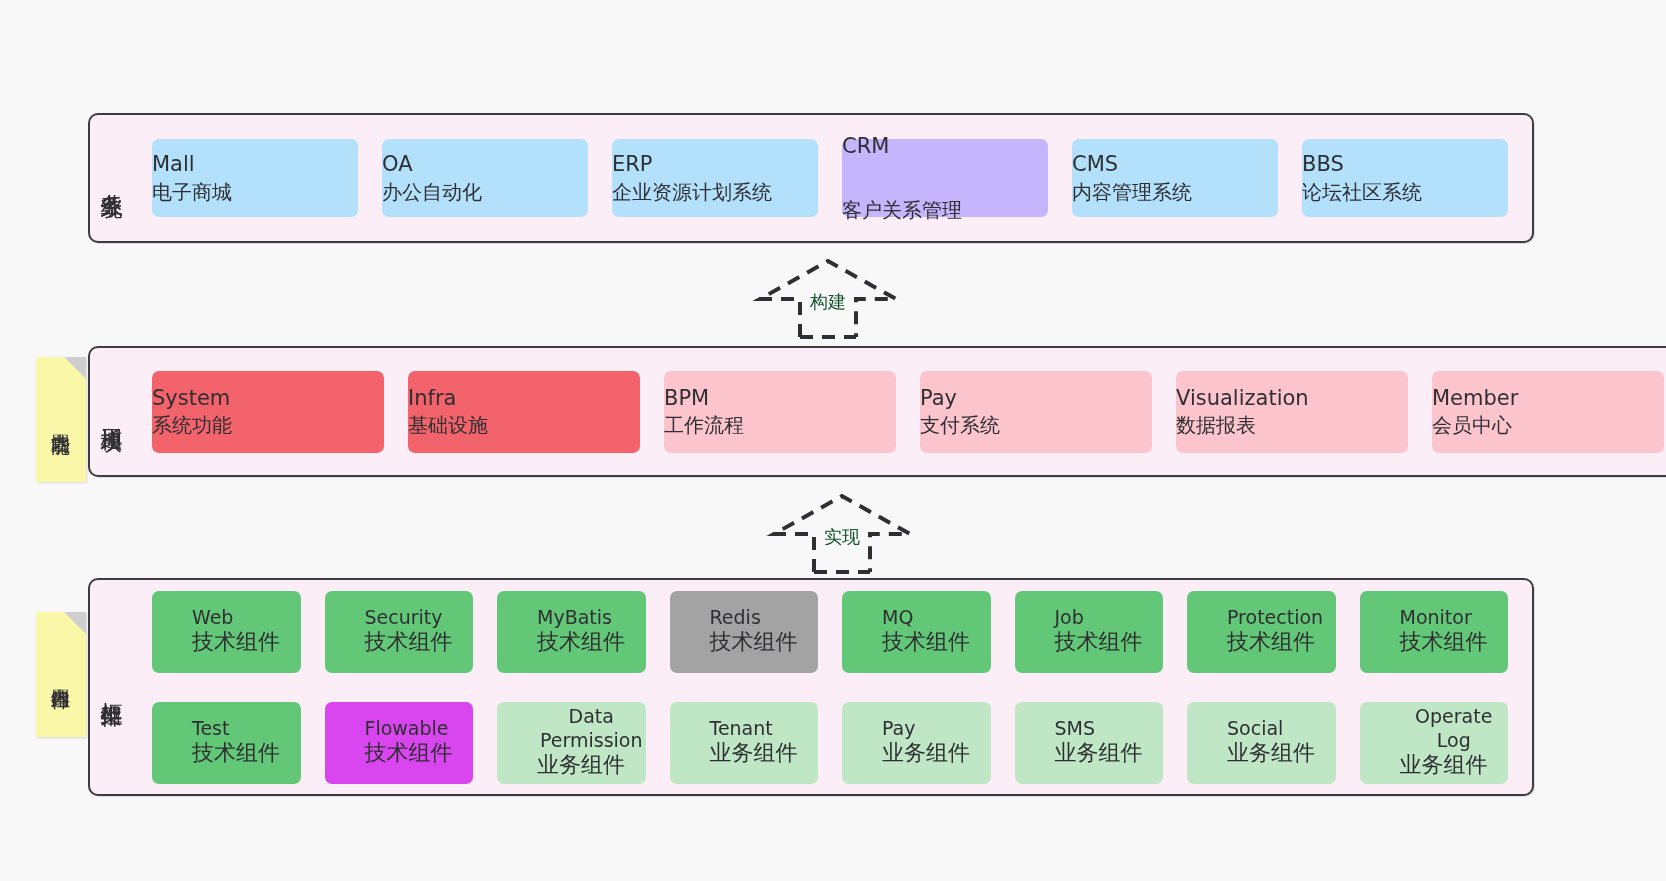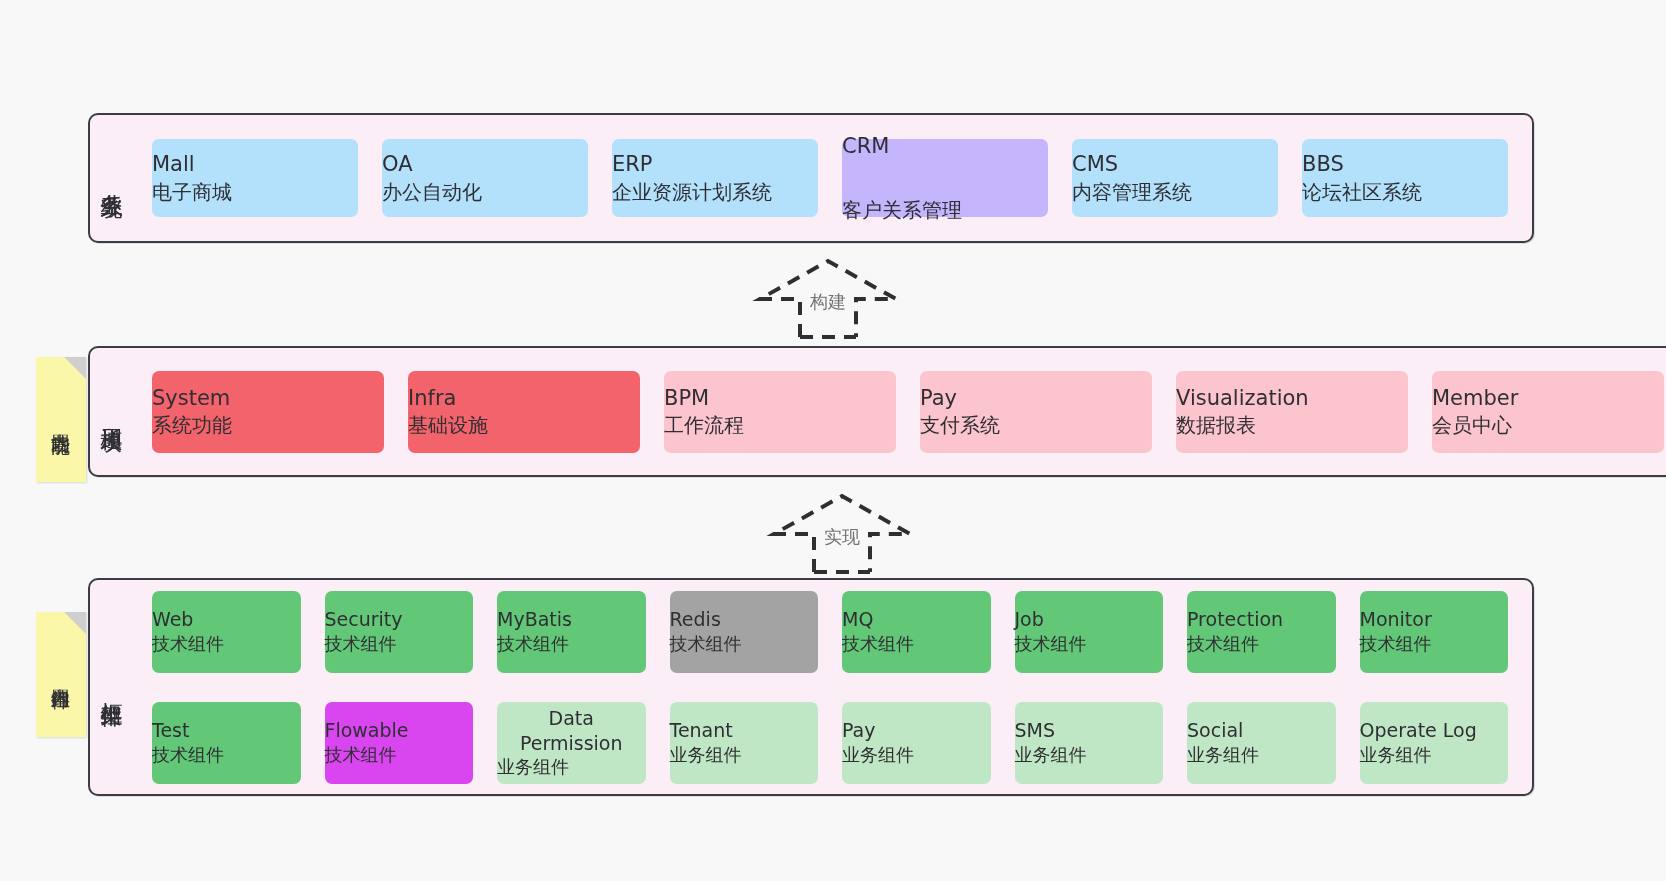--- a/index.html
+++ b/index.html
@@ -80,25 +80,25 @@
     color: #2f2f33;
     line-height: 1.3;
   }
   .node .t-en {
     font-size: 21px;
   }
   .node .t-cn {
     font-size: 20px;
   }
   .node.small .t-en { font-size: 19px; }
-  .node.small .t-cn { font-size: 18px; }
+  .node.small .t-cn { font-size: 22px; font-family: Liberation Mono, monospace; }
 
   .h-biz  { height: 78px; }
   .h-mod  { height: 82px; }
-  .h-fw   { height: 82px; }
+  .h-fw   { height: 82px; padding-left: 40px; }
 
   
   .note {
     position: absolute;
     box-sizing: border-box;
     background: #fbf7a8;
     display: flex;
     align-items: center;
     justify-content: center;
     font-size: 19px;
@@ -121,21 +121,21 @@
   }
 
   
   .arrow {
     position: absolute;
     pointer-events: none;
   }
   .arrow-label {
     position: absolute;
     font-size: 18px;
-    color: #737373;
+    color: #14532d;
     background: transparent;
     white-space: nowrap;
   }
 </style>
 </head>
 <body>
 
 <div id="canvas">
 
   <div class="layer" id="layer-business" style="left:88px; top:113px; width:1446px; height:130px;">

